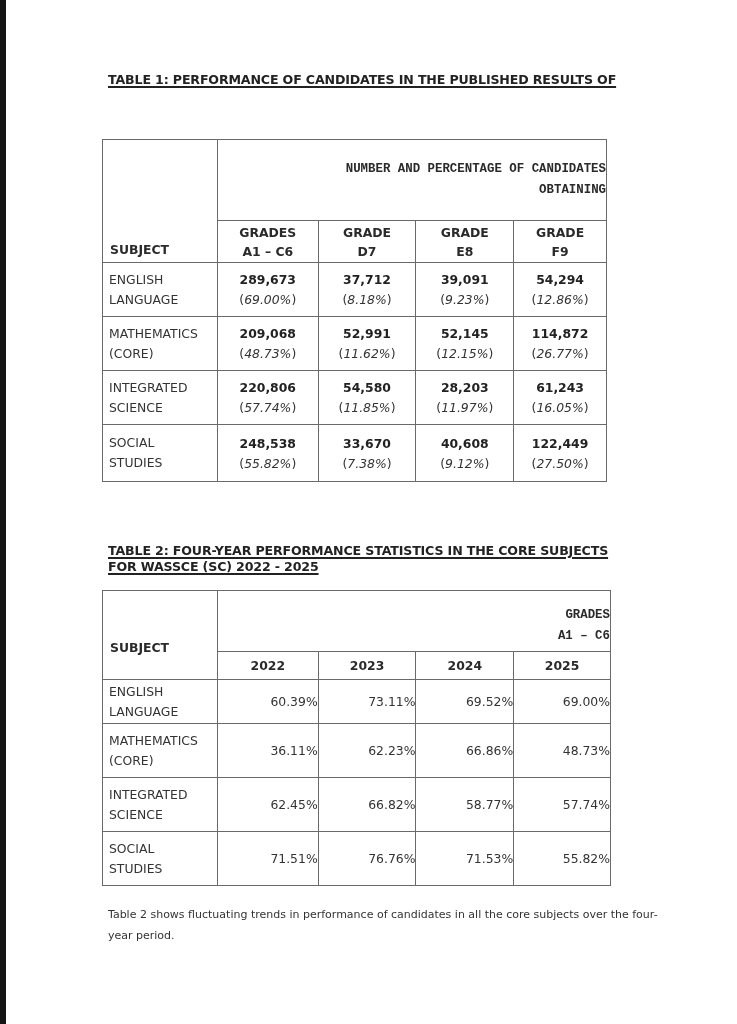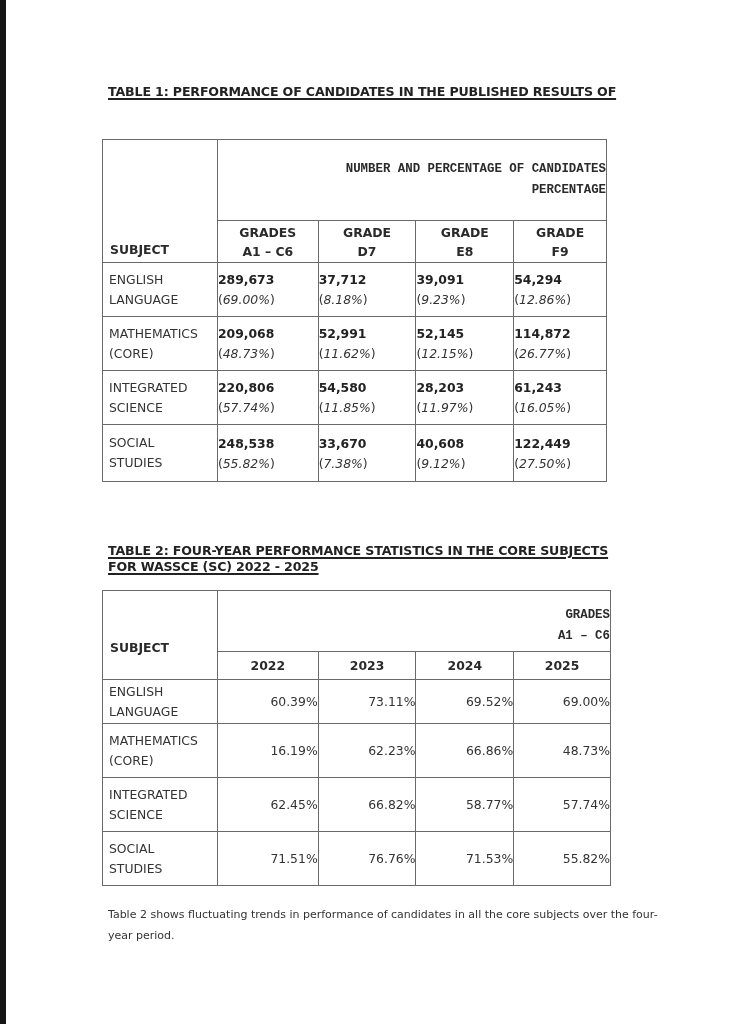--- a/index.html
+++ b/index.html
@@ -9,36 +9,36 @@
     font-family: "DejaVu Sans", "Liberation Sans", sans-serif;
     color: #222;
   }
   .edge-strip { position: absolute; left: 0; top: 0; width: 6px; height: 1024px; background: #151515; }
   .heading {
     position: absolute; left: 108px;
     font-weight: bold; font-size: 12.6px; line-height: 16px;
     text-decoration: underline; text-decoration-thickness: 1.5px; text-underline-offset: 2px;
     color: #222; letter-spacing: -0.15px; white-space: nowrap;
   }
-  .h1 { top: 84px; }
+  .h1 { top: 72px; }
   .h2 { top: 543px; }
   table { position: absolute; border-collapse: collapse; font-size: 12.4px; }
   td, th { border: 1.3px solid #6a6a6a; padding: 0; }
   th { font-weight: bold; color: #2a2a2a; }
   .t1 { left: 102px; top: 139px; width: 505px; }
   .t2 { left: 102px; top: 590px; width: 509px; }
   .subj-head { text-align: left; vertical-align: bottom; padding: 0 0 5px 7px; font-size: 12.4px; }
   .t2 .subj-head { vertical-align: middle; padding-top: 30px; }
   .group-head { text-align: right; line-height: 21px; vertical-align: middle; font-family: Liberation Mono, monospace; }
   .col-head { text-align: center; line-height: 19px; }
   .subj { text-align: left; padding-left: 6px; font-size: 12.4px; line-height: 20px; color: #333; }
   .num { font-weight: bold; display: block; line-height: 21px; color: #222; }
   .pct { display: block; line-height: 20px; color: #333; }
   .pct i { font-style: italic; }
-  .cell1 { }
+  .cell1 { text-align: center; }
   .cell2 { text-align: right; color: #333; }
   .note {
     position: absolute; left: 108px; top: 904px; width: 560px;
     font-size: 11px; line-height: 21px; color: #333;
   }
 </style>
 </head>
 <body>
 
 <div class="edge-strip"></div>
@@ -53,21 +53,21 @@
       <col style="width:101px">
       <col style="width:98px">
       <col style="width:98px">
       <col style="width:93px">
   </colgroup>
   <tbody>
       <tr style="height:81px">
     <th rowspan="2" class="subj-head">SUBJECT</th>
     <th colspan="4" class="group-head">
       <div>NUMBER AND PERCENTAGE OF CANDIDATES</div>
-      <div>PERCENTAGE</div>
+      <div>OBTAINING</div>
     </th>
   </tr>
   <tr style="height:42px">
     <th class="col-head">
           <div>GRADES</div>
           <div>A1 – C6</div>
         </th>
     <th class="col-head">
           <div>GRADE</div>
           <div>D7</div>
@@ -211,21 +211,21 @@
         <td class="cell2">60.39%</td>
         <td class="cell2">73.11%</td>
         <td class="cell2">69.52%</td>
         <td class="cell2">69.00%</td>
       </tr>
       <tr style="height: 54px;">
         <td class="subj">
           <div>MATHEMATICS</div>
           <div>(CORE)</div>
         </td>
-        <td class="cell2">16.19%</td>
+        <td class="cell2">36.11%</td>
         <td class="cell2">62.23%</td>
         <td class="cell2">66.86%</td>
         <td class="cell2">48.73%</td>
       </tr>
       <tr style="height: 54px;">
         <td class="subj">
           <div>INTEGRATED</div>
           <div>SCIENCE</div>
         </td>
         <td class="cell2">62.45%</td>

